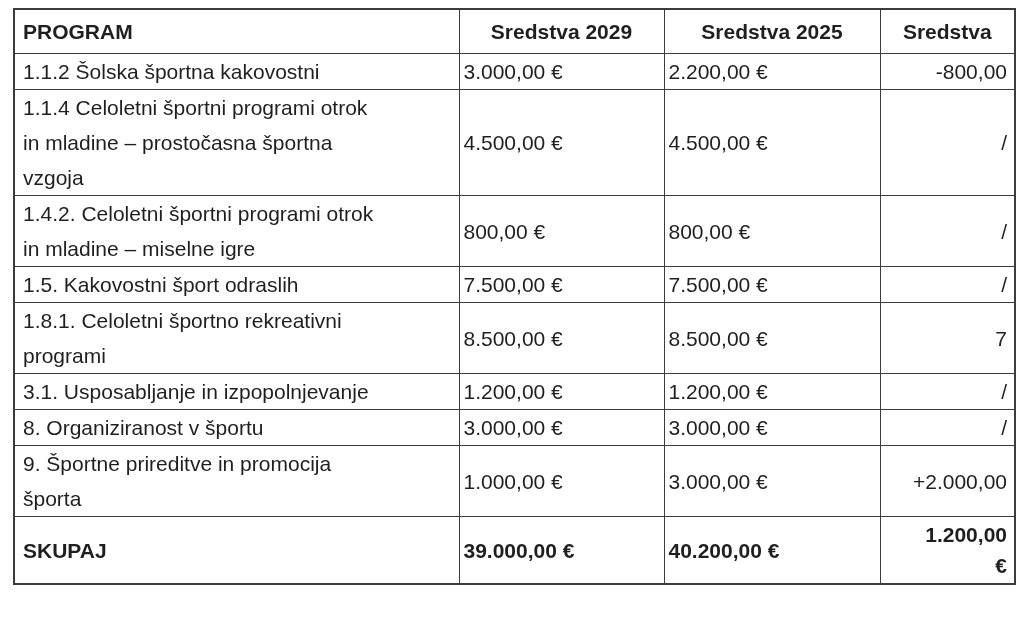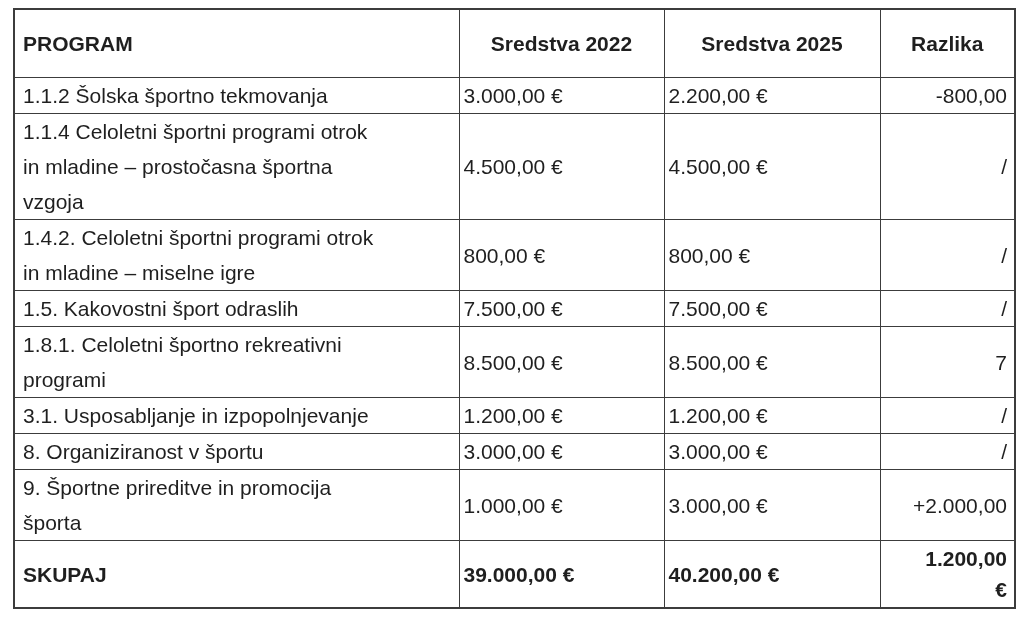--- a/index.html
+++ b/index.html
@@ -31,21 +31,21 @@
   col.c-s2025    { width: 205px; }
   col.c-s2026    { width: 216px; }
   col.c-razlika  { width: 135px; }
 
   th, td {
     border: 1px solid #3c3c3c;
     vertical-align: middle;
     padding: 0;
     overflow: hidden;
   }
-  th { font-weight: bold; text-align: center; padding: 16px 6px; }
+  th { font-weight: bold; text-align: center; padding: 4px 6px; }
   th.h-program { text-align: left; padding-left: 8px; }
 
   td.program {
     text-align: left;
     padding: 0 70px 0 8px; 
   }
   td.money {
     text-align: left;
     padding: 0 9px 0 4px;
   }
@@ -72,28 +72,28 @@
   <table class="budget">
     <colgroup>
       <col class="c-program">
       <col class="c-s2025">
       <col class="c-s2026">
       <col class="c-razlika">
     </colgroup>
     <thead>
       <tr>
         <th class="h-program">PROGRAM</th>
-        <th>Sredstva 2022</th>
+        <th>Sredstva 2029</th>
         <th>Sredstva 2025</th>
-        <th>Razlika</th>
+        <th>Sredstva</th>
       </tr>
     </thead>
     <tbody>
       <tr>
-        <td class="program">1.1.2 Šolska športno tekmovanja</td>
+        <td class="program">1.1.2 Šolska športna kakovostni</td>
         <td class="money">3.000,00 €</td>
         <td class="money">2.200,00 €</td>
         <td class="razlika">-800,00</td>
       </tr>
       <tr>
         <td class="program">1.1.4 Celoletni športni programi otrok in mladine – prostočasna športna vzgoja</td>
         <td class="money">4.500,00 €</td>
         <td class="money">4.500,00 €</td>
         <td class="razlika">/</td>
       </tr>

